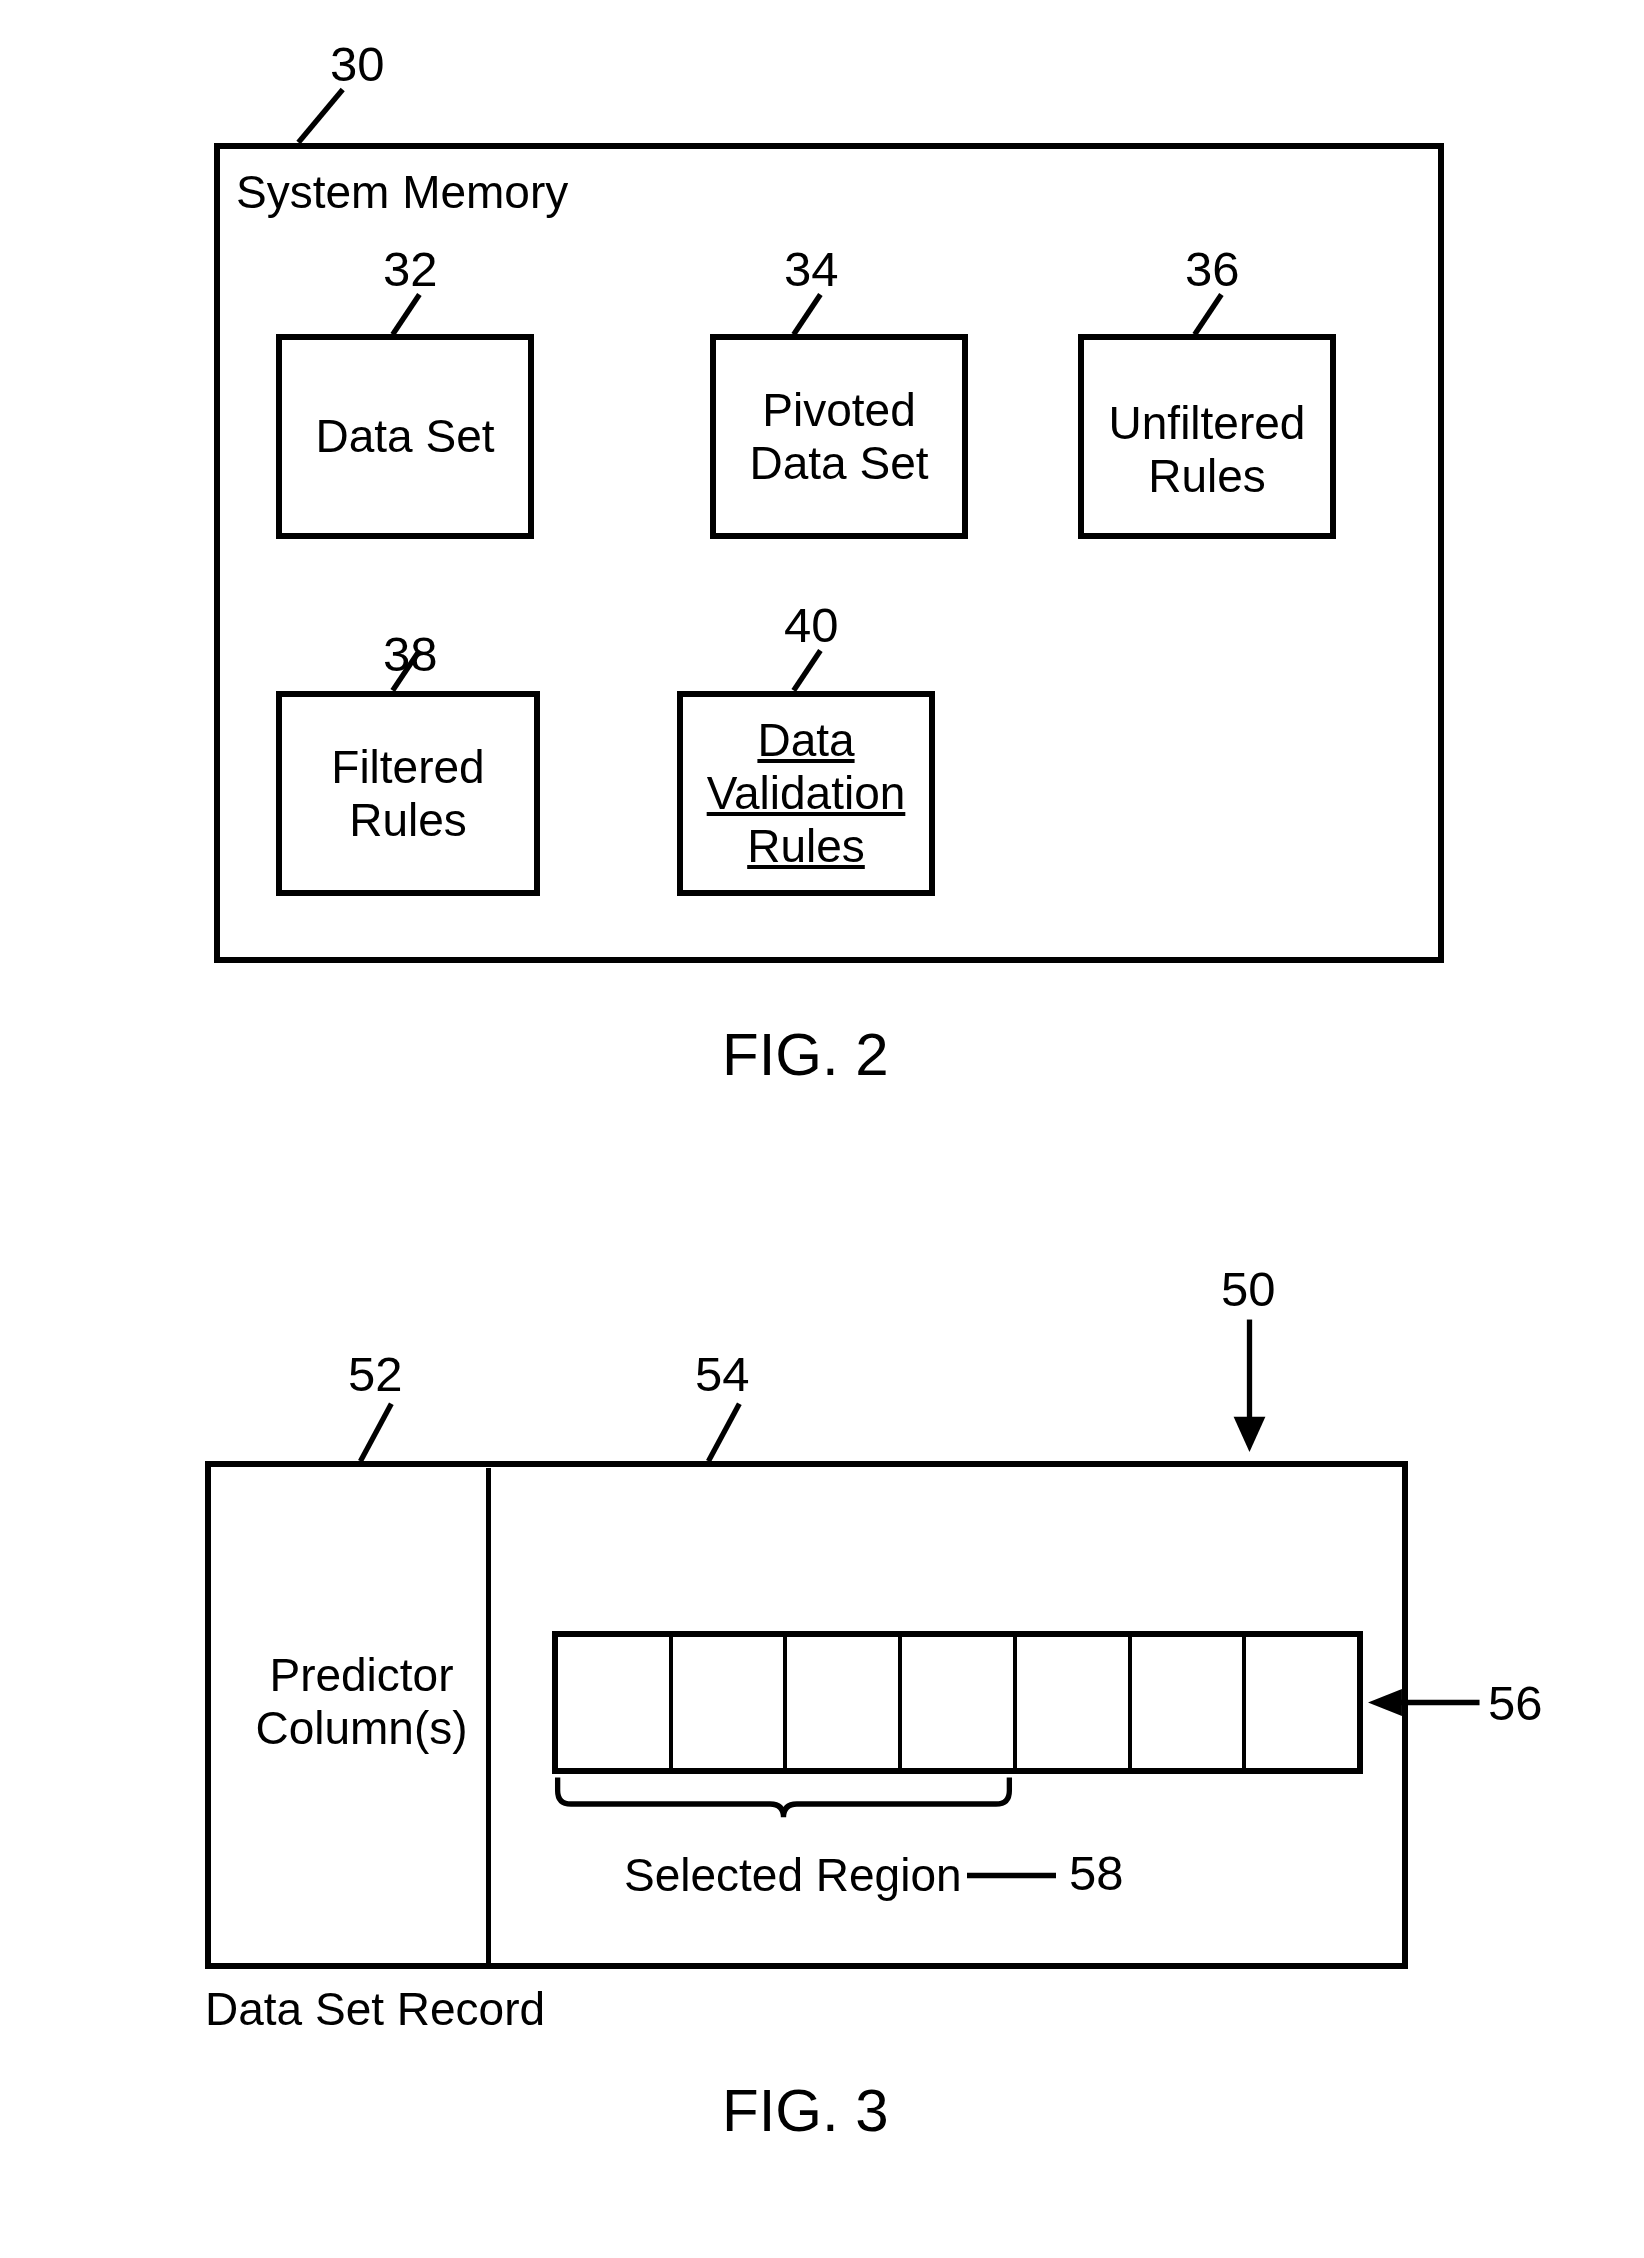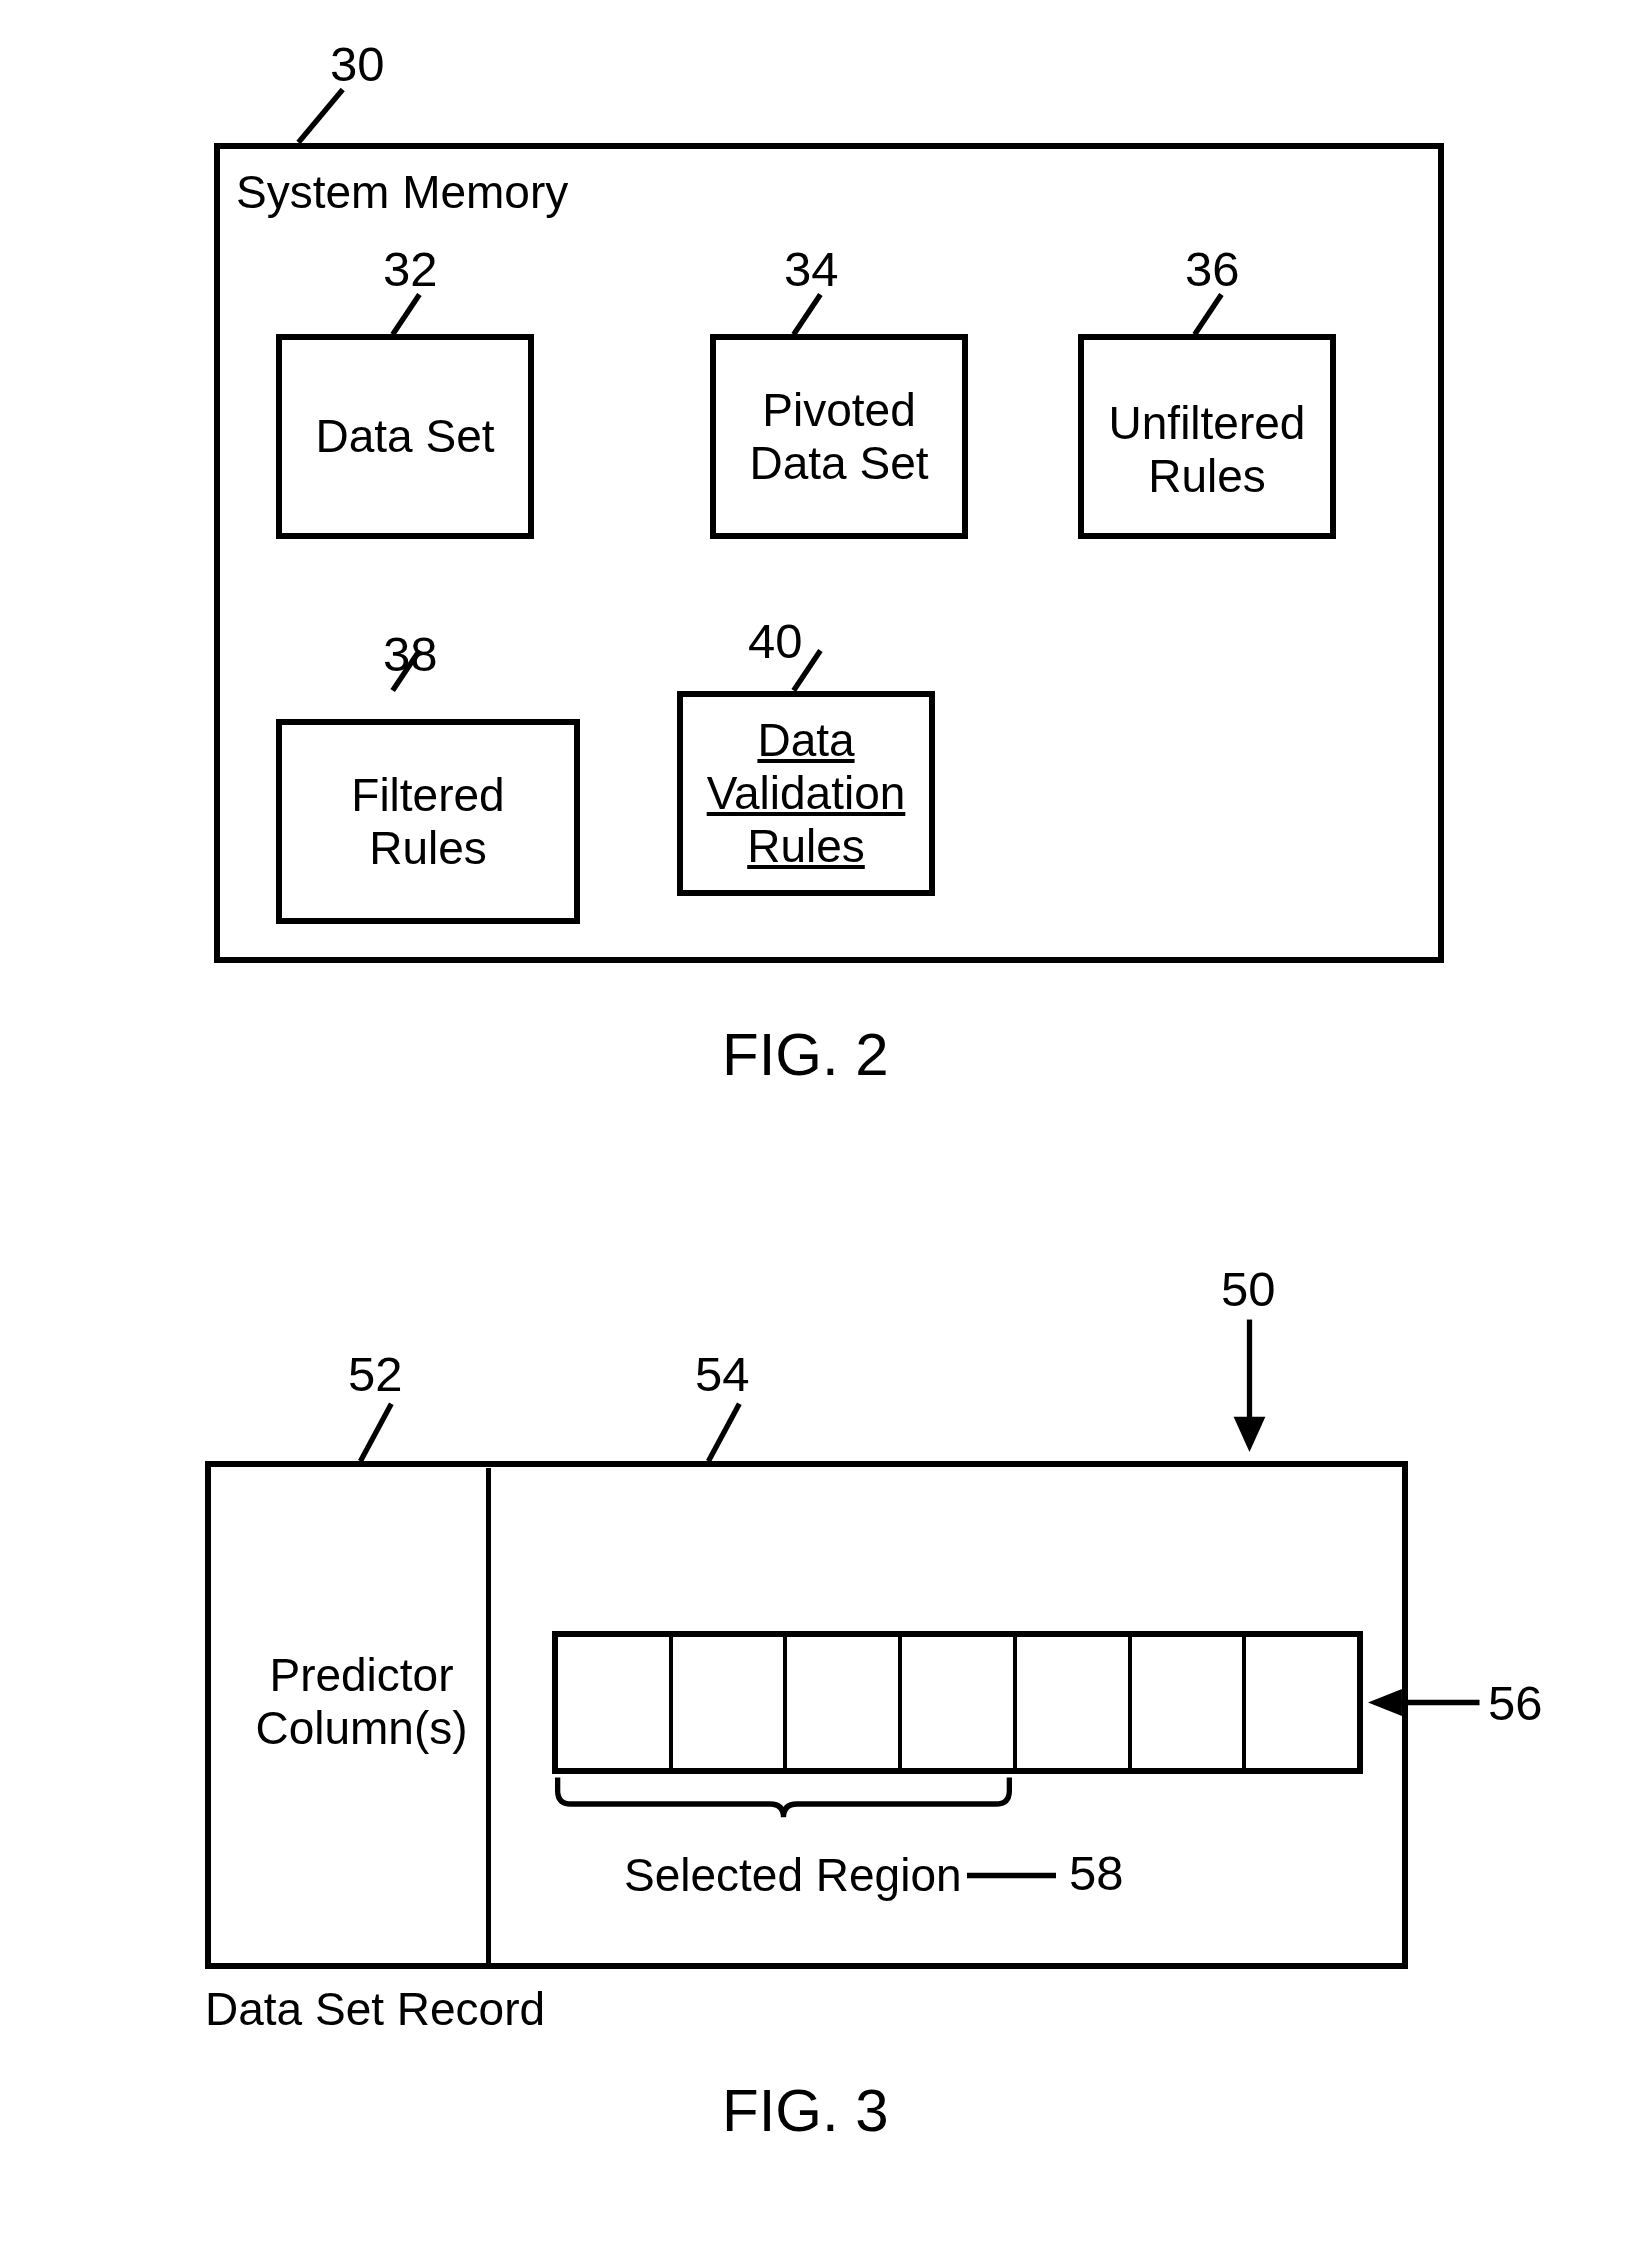--- a/index.html
+++ b/index.html
@@ -140,26 +140,26 @@
   </svg>
   <div class="box" style="left:1078px; top:334px; width:258px; height:205px;">
     <span style="white-space:pre-line;margin-top:26px;">Unfiltered
 Rules</span>
   </div>
 
   <div class="leader-label" style="left:383px; top:626px;">38</div>
   <svg class="brace-svg" style="left:388px; top:646px; width:45px; height:49px;" viewBox="0 0 50 55" width="45" height="49">
     <line x1="35" y1="5" x2="5" y2="50" stroke="#000" stroke-width="6"></line>
   </svg>
-  <div class="box" style="left:276px; top:691px; width:304px; height:205px;margin-top:28px;">
+  <div class="box" style="left:276px; top:691px; width:264px; height:205px;">
     <span style="white-space:pre-line;">Filtered
 Rules</span>
   </div>
 
-  <div class="leader-label" style="left:748px; top:597px;margin-top:16px;">40</div>
+  <div class="leader-label" style="left:784px; top:597px;">40</div>
   <svg class="brace-svg" style="left:789px; top:646px; width:45px; height:49px;" viewBox="0 0 50 55" width="45" height="49">
     <line x1="35" y1="5" x2="5" y2="50" stroke="#000" stroke-width="6"></line>
   </svg>
   <div class="box" style="left:677px; top:691px; width:258px; height:205px;text-decoration:underline;">
     <span style="white-space:pre-line;">Data
 Validation
 Rules</span>
   </div>
 
   <div class="fig-caption" style="left:722px; top:1020px;">FIG. 2</div>

